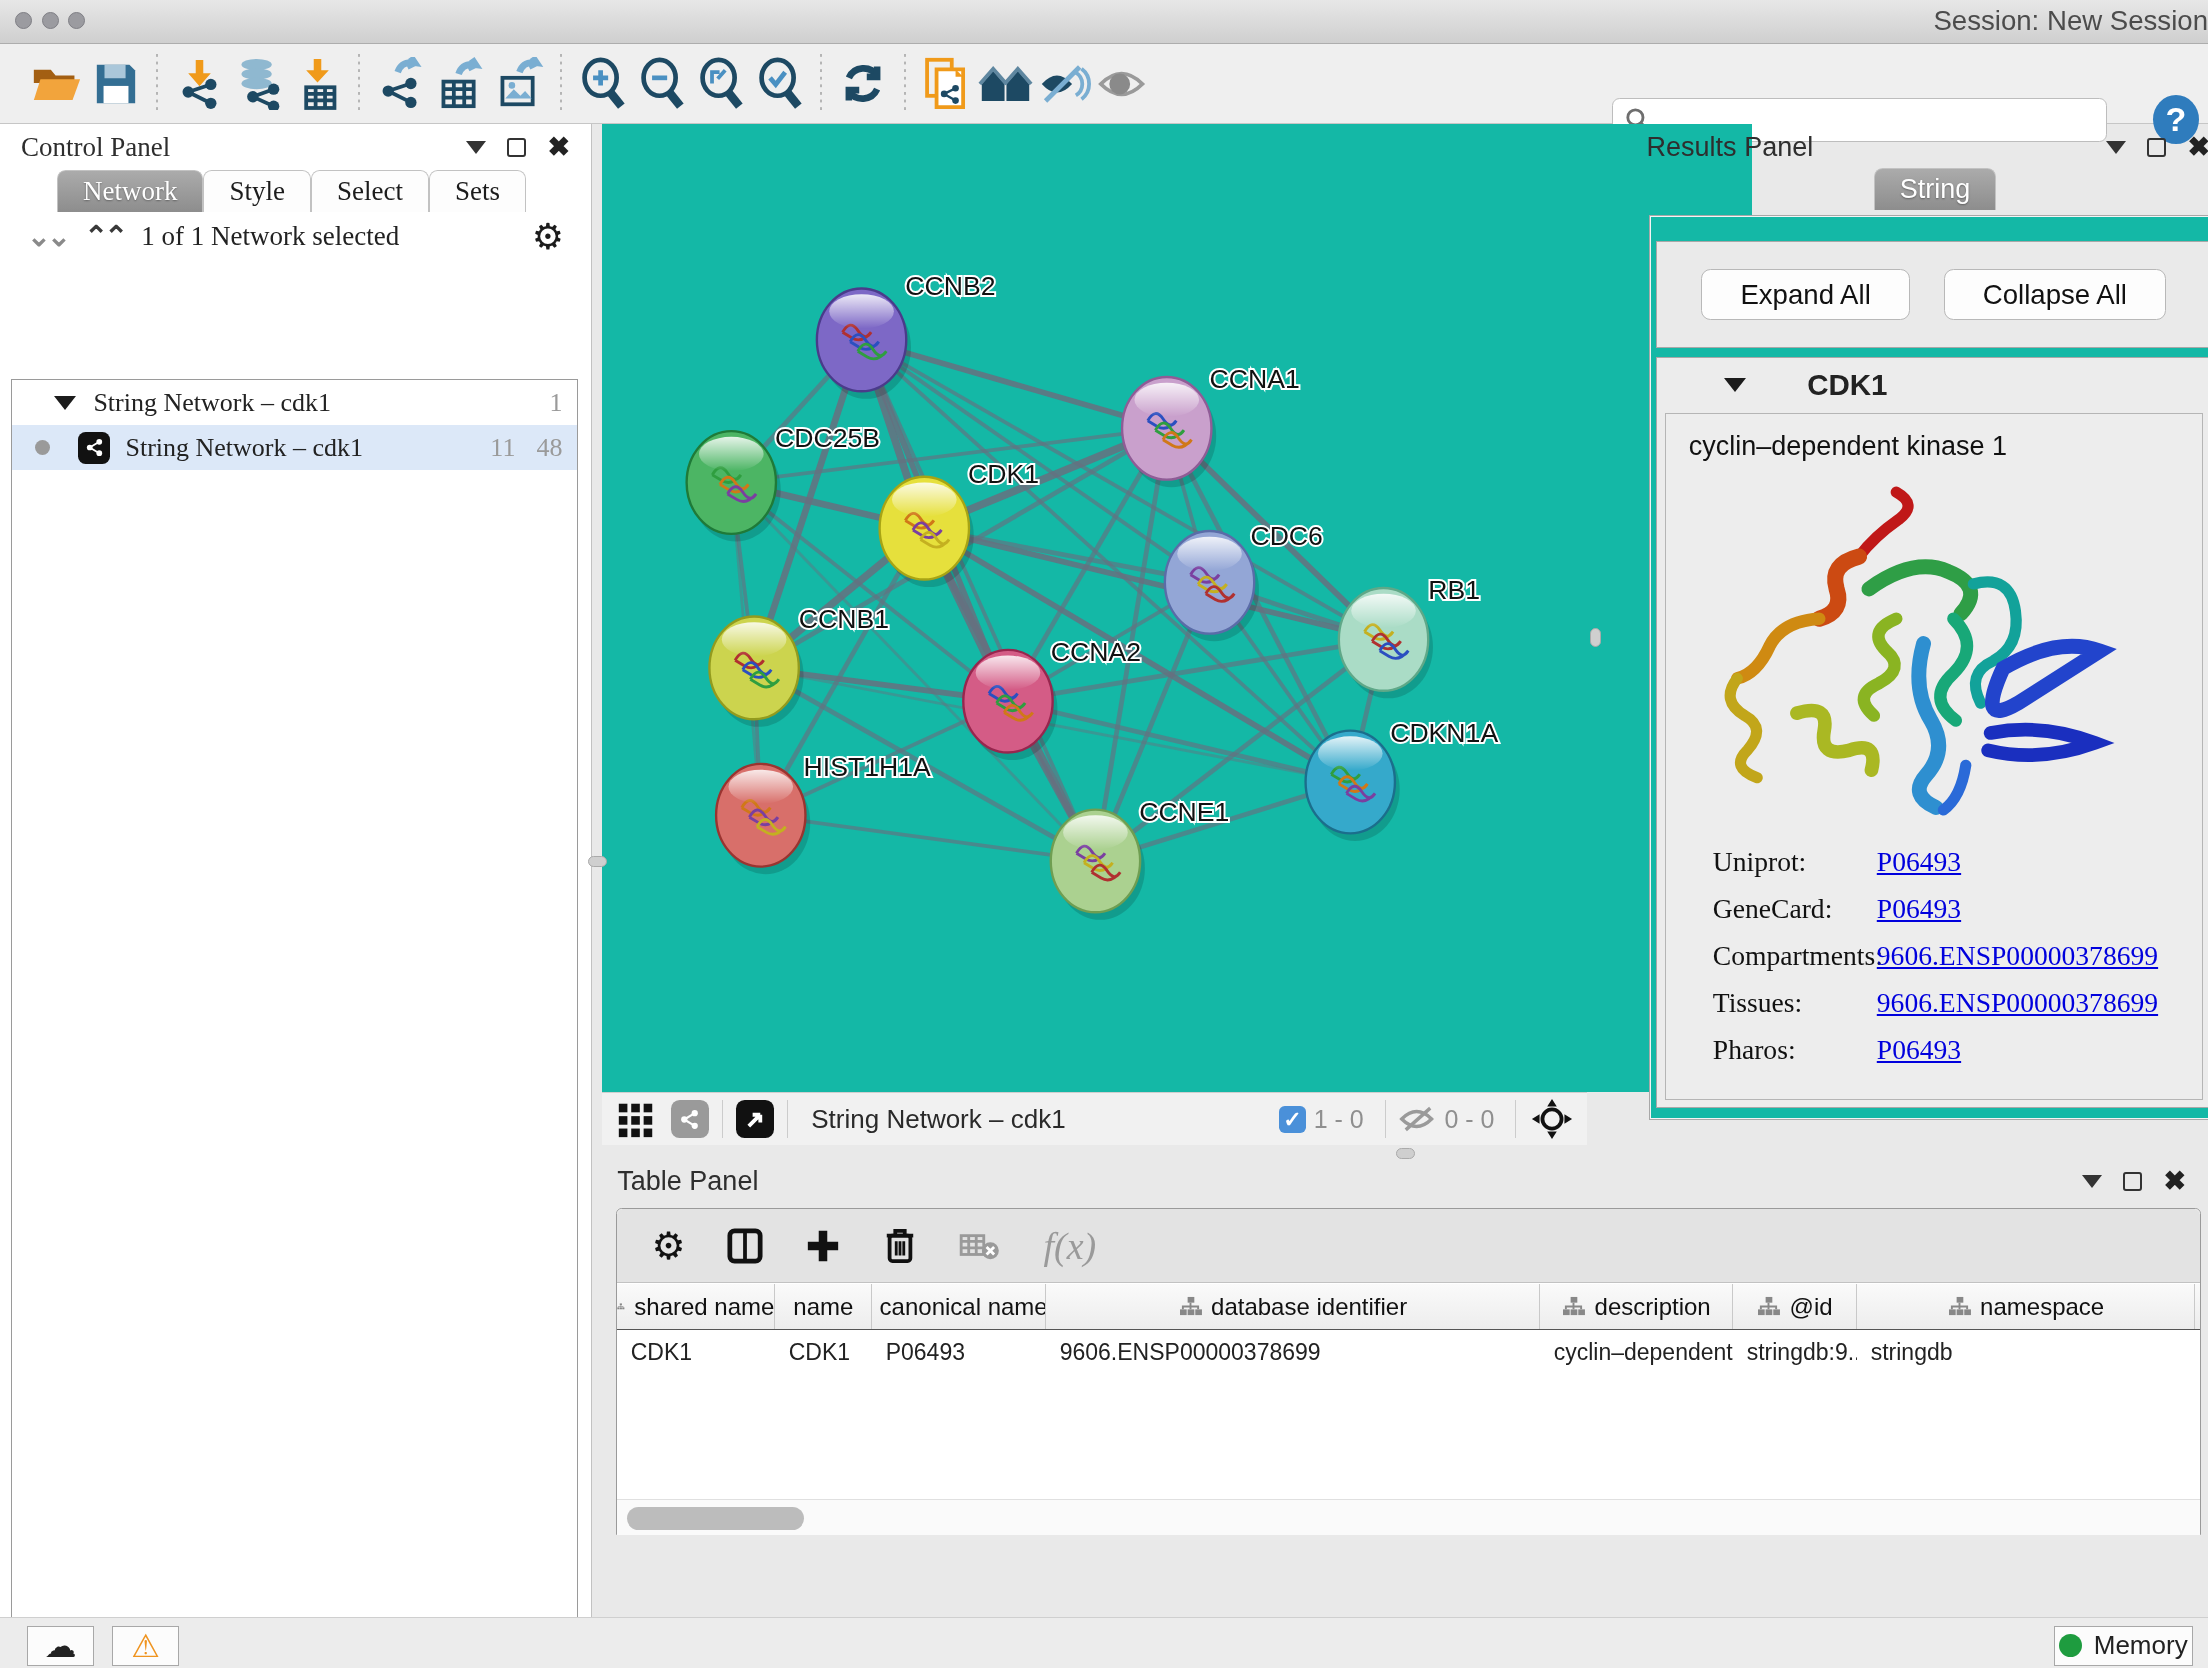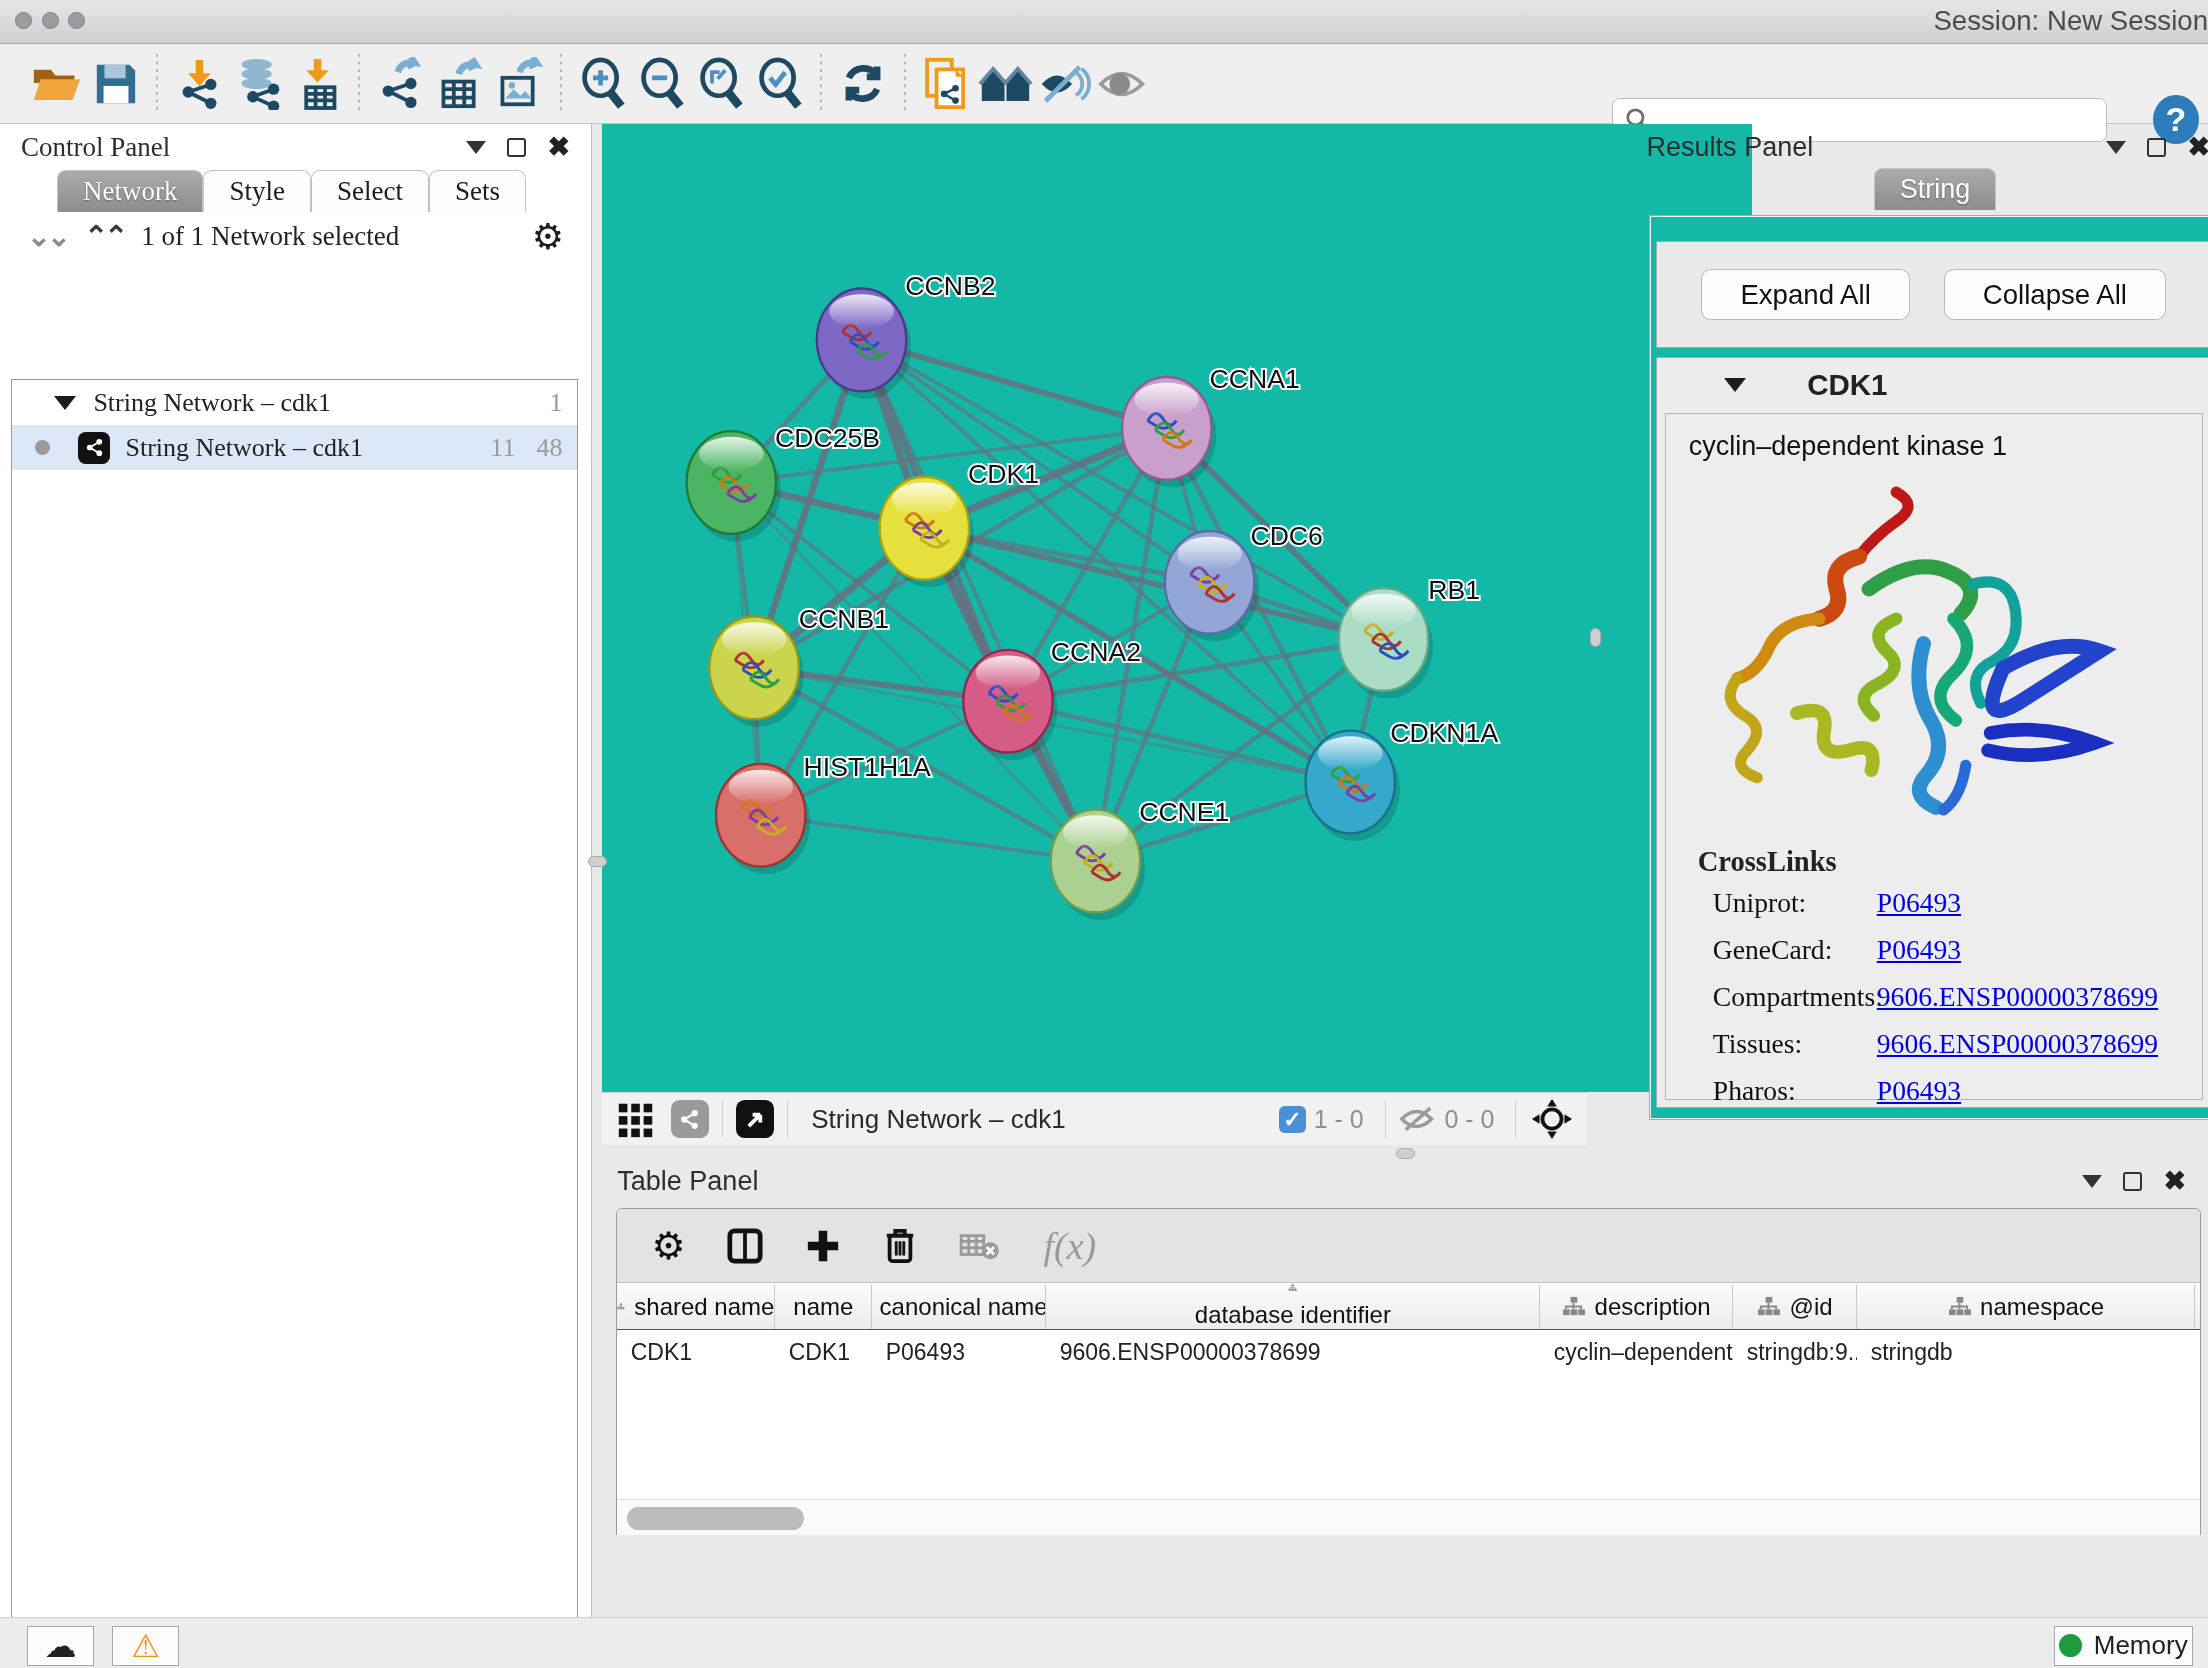--- a/index.html
+++ b/index.html
@@ -591,21 +591,20 @@
               <path d="M128 96 q36 -26 64 -14 q30 12 10 34" stroke="#2f9e46" stroke-width="12"></path>
               <path d="M196 120 q22 22 0 44 q-22 20 2 38" stroke="#18a878" stroke-width="10"></path>
               <path d="M212 92 q30 -8 34 22 q4 28 -18 40 q-22 10 -10 34" stroke="#12a29a" stroke-width="9"></path>
               <path d="M172 140 q-10 36 6 62 q14 24 -4 44 q-14 16 8 26" stroke="#2e8fd0" stroke-width="12"></path>
               <path d="M236 160 q44 -26 78 -14 l-66 42 q-34 20 -12 -28z" stroke="#2244cc" stroke-width="12"></path>
               <path d="M226 212 q42 -8 84 8 q-44 16 -86 6" stroke="#1a2fbf" stroke-width="11"></path>
               <path d="M206 238 q-4 26 -18 36" stroke="#2a6ad8" stroke-width="9"></path>
             </g>
           </svg>
           <div id="crosslinks">
-            <h3>CrossLinks</h3>
             <div class="xl-row">
                 <span class="xl-label">Uniprot:</span>
                 <a class="xl-link">P06493</a>
               </div>
             <div class="xl-row">
                 <span class="xl-label">GeneCard:</span>
                 <a class="xl-link">P06493</a>
               </div>
             <div class="xl-row">
                 <span class="xl-label">Compartments:</span>
@@ -681,21 +680,21 @@
                 <g fill="#888">
                   <rect x="9" y="1" width="7" height="6"></rect>
                   <rect x="1" y="14" width="7" height="6"></rect>
                   <rect x="9" y="14" width="7" height="6"></rect>
                   <rect x="17" y="14" width="7" height="6"></rect>
                   <path d="M12 7 v4 M4 14 v-3 h16 v3 M12 11 v3" stroke="#888" stroke-width="2" fill="none"></path>
                 </g>
               </svg>
               <span>canonical name</span>
             </div>
-            <div class="th" style="width: 494px; flex-direction: column;">
+            <div class="th" style="width: 494px;">
               <svg width="23" height="21" viewBox="0 0 24 22">
                 <g fill="#888">
                   <rect x="9" y="1" width="7" height="6"></rect>
                   <rect x="1" y="14" width="7" height="6"></rect>
                   <rect x="9" y="14" width="7" height="6"></rect>
                   <rect x="17" y="14" width="7" height="6"></rect>
                   <path d="M12 7 v4 M4 14 v-3 h16 v3 M12 11 v3" stroke="#888" stroke-width="2" fill="none"></path>
                 </g>
               </svg>
               <span>database identifier</span>

